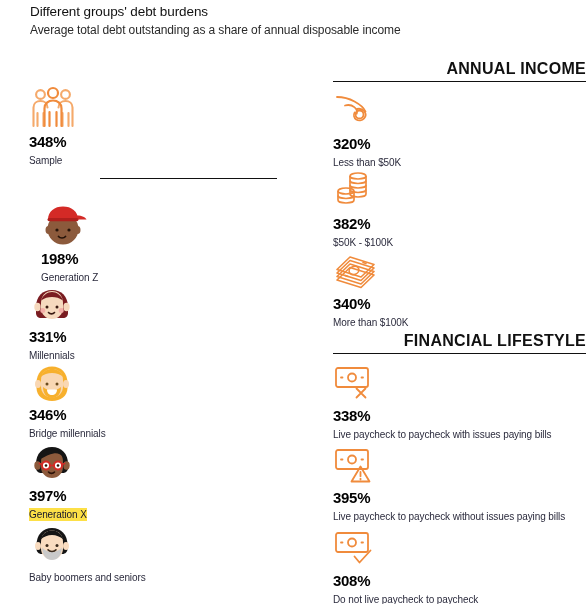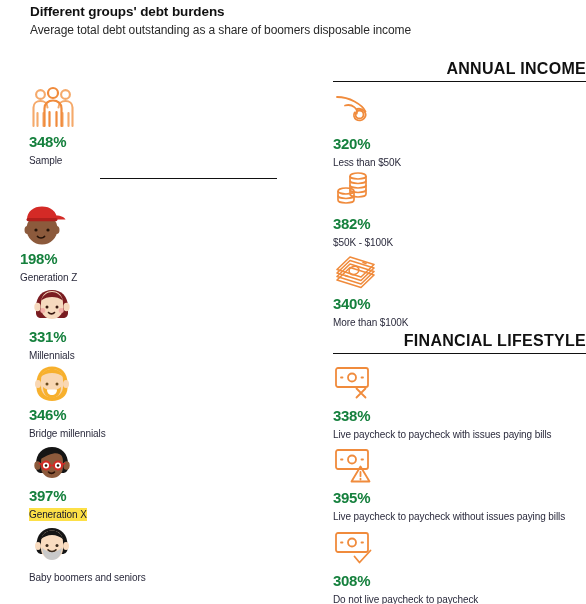--- a/index.html
+++ b/index.html
@@ -7,21 +7,21 @@
     width:586px;height:604px;position:relative;overflow:hidden;
     font-family:"Liberation Sans","DejaVu Sans",sans-serif;
     color:#1b1b1b;
     -webkit-font-smoothing:antialiased;
   }
   .page{position:absolute;left:0;top:0;width:586px;height:604px;}
 
   
   .title{
     position:absolute;left:30px;top:4px;
-    font-size:13.5px;font-weight:bold;letter-spacing:-0.1px;color:#111111;
+    font-size:13.5px;font-weight:normal;letter-spacing:-0.1px;color:#111111;
   }
   .subtitle{
     position:absolute;left:30px;top:23px;
     font-size:12px;font-weight:normal;color:#2a2a2a;letter-spacing:-0.1px;
   }
 
   
   .section{position:absolute;}
   .section .shead{
     font-size:16px;font-weight:bold;letter-spacing:0.3px;color:#111111;
@@ -31,36 +31,36 @@
     height:0;border-top:1.6px solid #111111;margin-top:3px;width:100%;
   }
 
   
   .stat{position:absolute;}
   .stat .ico{
     width:48px;height:46px;position:relative;display:block;
   }
   .stat .ico svg{display:block;}
   .stat .pct{
-    font-size:15px;font-weight:bold;color:#15803d;letter-spacing:-0.3px;
+    font-size:15px;font-weight:bold;color:#000000;letter-spacing:-0.3px;
     line-height:16px;margin-top:2px;white-space:nowrap;
   }
   .stat .lbl{
     font-size:10px;color:#2b2b3d;line-height:13px;white-space:nowrap;
     letter-spacing:-0.1px;display:inline-block;
   }
   .lbl.selected{background:#fde047;color:#14142b;}
 </style>
 </head>
 <body>
 
 <div class="page">
 
   <div class="title">Different groups' debt burdens</div>
-  <div class="subtitle">Average total debt outstanding as a share of boomers disposable income</div>
+  <div class="subtitle">Average total debt outstanding as a share of annual disposable income</div>
 
   <div class="section" style="left:100px;top:175px;width:177px;">
     <div class="srule"></div>
   </div>
 
   <div class="section" style="left:333px;top:60px;width:253px;">
     <div class="shead">ANNUAL INCOME</div>
     <div class="srule"></div>
   </div>
 
@@ -84,21 +84,21 @@
           <circle cx="24" cy="7" r="5"></circle>
           <path d="M15.5 40V22.5c0-5 3.8-8 8.5-8s8.5 3 8.5 8V40"></path>
           <path d="M20.5 40V26M27.5 40V26"></path>
         </g>
       </svg>
     </span>
     <div class="pct">348%</div>
     <span class="lbl">Sample</span>
   </div>
 
-  <div class="stat" style="left:20px;top:203px;">
+  <div class="stat" style="left:41px;top:203px;">
     <span class="ico">
       <svg width="48" height="46" viewBox="0 0 48 46">
         <circle cx="22" cy="26" r="15.5" fill="#8C5A3C"></circle>
         <ellipse cx="7.5" cy="27" rx="3" ry="4" fill="#8C5A3C"></ellipse>
         <ellipse cx="36.5" cy="27" rx="3" ry="4" fill="#8C5A3C"></ellipse>
         <path d="M7 16.5c0-8.3 6.7-13 15-13s15 4.7 15 13z" fill="#D42A26"></path>
         <path d="M36 12.5c5 0 8.5 1.8 9.5 4H36z" fill="#D42A26"></path>
         <rect x="6.5" y="15" width="31" height="3.2" rx="1.6" fill="#B01F1C"></rect>
         <circle cx="16" cy="27" r="1.6" fill="#241208"></circle>
         <circle cx="28" cy="27" r="1.6" fill="#241208"></circle>

